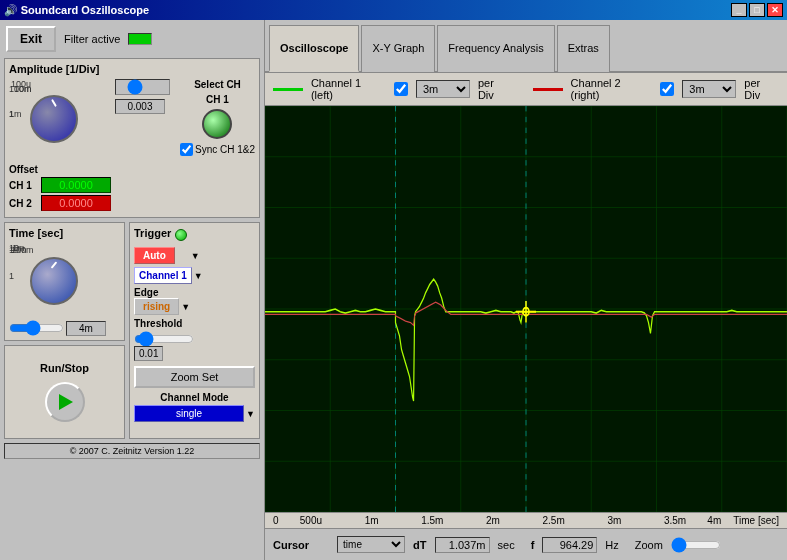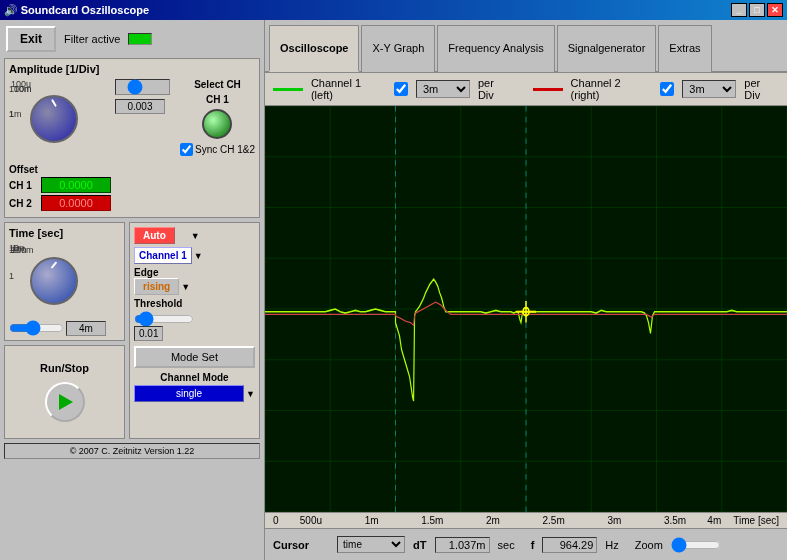--- a/index.html
+++ b/index.html
@@ -598,20 +598,24 @@
 
         <div class="run-stop-section">
           <div class="section-title">Run/Stop</div>
           <div class="play-btn">
             <div class="play-triangle"></div>
           </div>
         </div>
       </div>
 
       <div class="trigger-section" style="width:118px;">
+        <div class="trigger-header">
+          <span class="section-title">Trigger</span>
+          <div class="green-led"></div>
+        </div>
         <div style="display:flex; align-items:center; gap:16px; margin-bottom:3px;">
           <button class="trigger-btn">Auto</button>
           <span style="font-size:9px;">▼</span>
         </div>
         <div style="display:flex; align-items:center; gap:2px; margin-bottom:3px;">
           <button class="channel-select-btn">Channel 1</button>
           <span style="font-size:9px;">▼</span>
         </div>
         <div class="trigger-row">
           <div class="trigger-row-label">Edge</div>
@@ -620,41 +624,40 @@
             <span style="font-size:9px;">▼</span>
           </div>
         </div>
         <div class="trigger-row">
           <div class="trigger-row-label">Threshold</div>
           <div style="display:flex; align-items:center; gap:2px; margin-top:2px;">
             <input type="range" min="0" max="100" value="10" style="width: 60px; height: 16px;">
           </div>
           <span class="value-display" style="width:50px;">0.01</span>
         </div>
-        <button class="auto-set-btn">Mode Set</button>
+        <button class="auto-set-btn">Zoom Set</button>
         <div class="channel-mode-section">
           <div style="font-size:10px;font-weight:bold;text-align:center;">Channel Mode</div>
           <div style="display:flex; align-items:center; gap:2px; margin-top:2px;">
             <button class="mode-btn">single</button>
             <span style="font-size:9px;">▼</span>
           </div>
         </div>
       </div>
     </div>
 
     <div class="copyright">© 2007  C. Zeitnitz Version 1.22</div>
   </div>
 
   <div class="right-panel">
 
     <div class="tab-bar">
       <div class="tab active">Oscilloscope</div>
       <div class="tab">X-Y Graph</div>
       <div class="tab">Frequency Analysis</div>
-      <div class="tab">Signalgenerator</div>
       <div class="tab">Extras</div>
     </div>
 
     <div class="channel-controls">
       <span class="ch-line"></span>
       <span>Channel 1 (left)</span>
       <input type="checkbox" checked="" class="ch-checkbox" style="">
       <select class="per-div-select">
         <option>3m</option><option>1m</option><option>10m</option><option>100m</option>
       </select>

